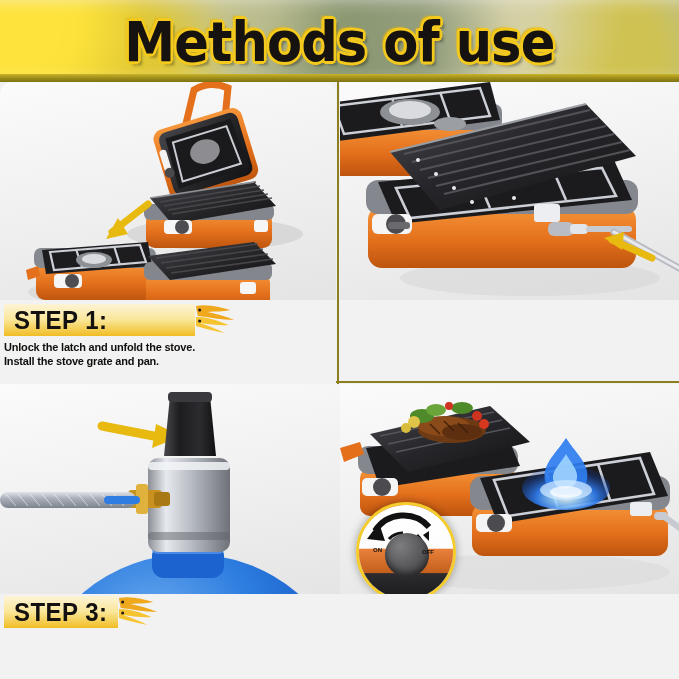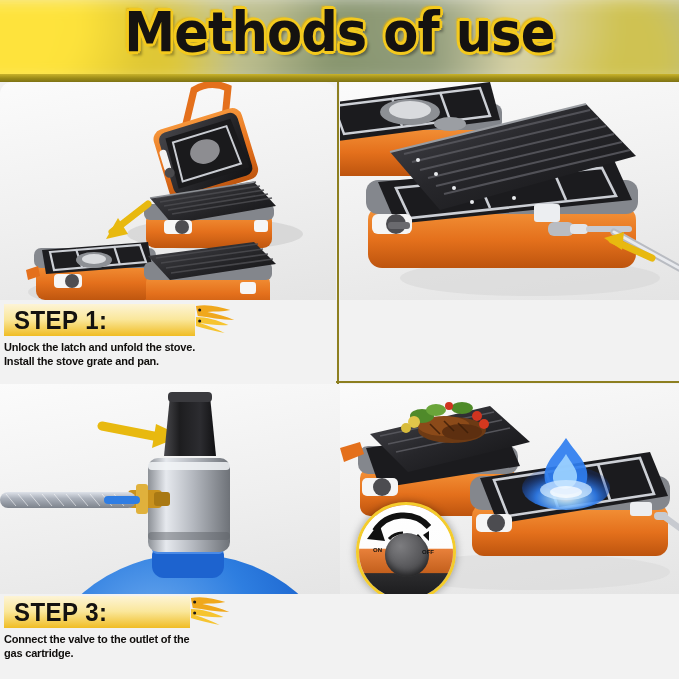--- a/index.html
+++ b/index.html
@@ -17,21 +17,21 @@
        radial-gradient(circle at 34% 18%, rgba(196,196,150,.75) 0 50px, rgba(196,196,150,0) 110px),
        radial-gradient(circle at 52% 60%, rgba(120,136,104,.70) 0 70px, rgba(120,136,104,0) 140px),
        radial-gradient(circle at 68% 25%, rgba(216,212,178,.85) 0 60px, rgba(216,212,178,0) 130px),
        radial-gradient(circle at 84% 72%, rgba(214,196,60,.80) 0 60px, rgba(214,196,60,0) 130px),
        radial-gradient(circle at 95% 22%, rgba(176,186,176,.85) 0 60px, rgba(176,186,176,0) 120px),
        linear-gradient(110deg,#efdc3a 0%,#ddd06a 22%,#b9bd84 45%,#9aa977 62%,#c9c46a 80%,#a9b49c 100%);
      filter:blur(9px);transform:scale(1.12);}
   .hdr-strip{position:absolute;left:0;bottom:0;width:679px;height:8px;
      background:linear-gradient(180deg,#c9b32a 0%,#9a8a18 55%,#7e7314 100%);}
   .hdr-title{position:absolute;left:0;top:0;width:679px;height:74px;
-     display:flex;align-items:flex-start;justify-content:center;}
+     display:flex;align-items:flex-end;justify-content:center;}
   .hdr-title span{
      font-family:"DejaVu Sans","Liberation Sans",sans-serif;
      font-weight:bold;font-size:55px;letter-spacing:-1px;color:#151210;
      transform:scaleX(.93);
      text-shadow:
         -2px -2px 0 #f3c91e, 2px -2px 0 #f3c91e, -2px 2px 0 #f3c91e, 2px 2px 0 #f3c91e,
         -3px 0 0 #f3c91e, 3px 0 0 #f3c91e, 0 -3px 0 #f3c91e, 0 3px 0 #f3c91e,
         -3px -3px 2px #e0b412, 4px 4px 3px rgba(0,0,0,.35);}
 
   
@@ -372,22 +372,20 @@
           <span>STEP 3:</span>
           <span class="flame">
             <svg width="42" height="32" viewBox="0 0 42 32">
               <path d="M0 2 C14 0 24 3 36 6 C28 8 20 7 12 8 C22 10 30 12 40 16 C26 16 14 13 2 12 Z" fill="#f0a81c"></path>
               <path d="M0 13 C12 13 22 16 34 21 C24 22 14 20 4 19 C14 22 22 25 30 29 C18 27 8 24 0 22 Z" fill="#f6c430"></path>
               <circle cx="4" cy="6" r="1.6" fill="#1a1a1a"></circle>
               <circle cx="4" cy="17" r="1.6" fill="#1a1a1a"></circle>
             </svg>
           </span>
         </div>
-        <div class="desc">Connect the valve to the outlet of the
-gas cartridge.</div>
       </div>
     </div>
 
     <div class="cell c4">
       <div class="photo">
         <svg width="339" height="210" viewBox="0 0 339 210">
           <defs>
             <linearGradient id="or4" x1="0" y1="0" x2="0" y2="1">
               <stop offset="0" stop-color="#f5953a"></stop>
                 <stop offset="55%" stop-color="#e4701c"></stop>

